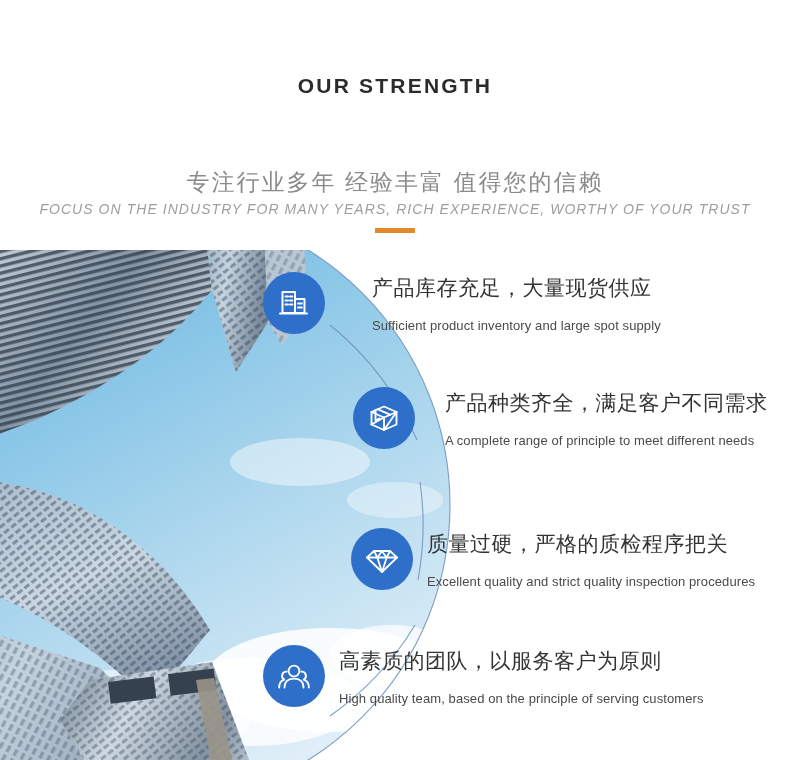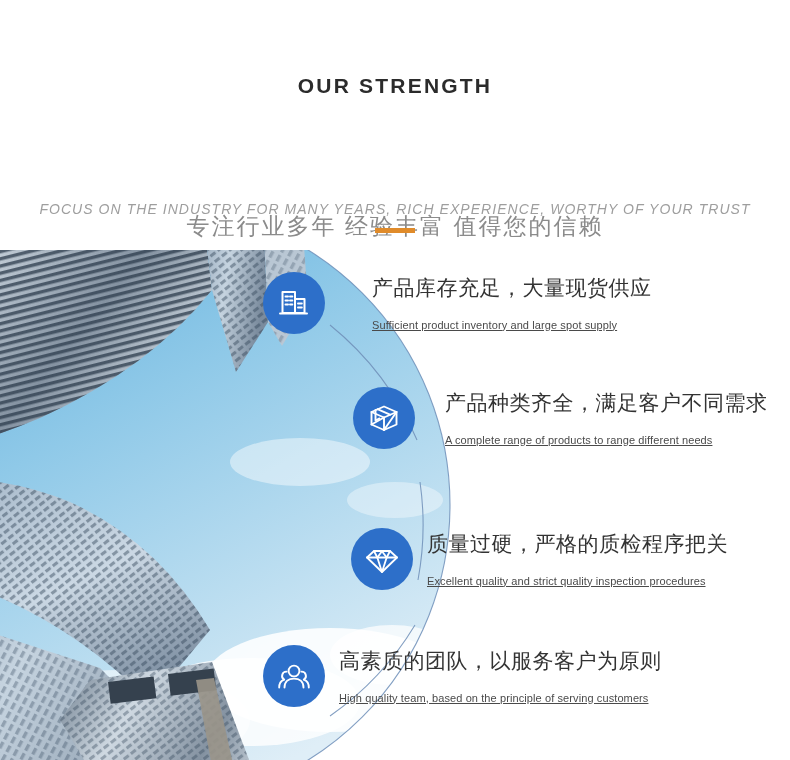--- a/index.html
+++ b/index.html
@@ -20,21 +20,21 @@
     letter-spacing:2.2px;
   }
   .headline {
     position:absolute; left:0; top:99px; width:790px;
     font-size:48px; font-weight:bold; color:#ef7f22;
     letter-spacing:1px; line-height:52px; white-space:nowrap;
   }
   .headline .dot { font-size:40px; vertical-align:4px; }
   .tagline-cn {
     position:absolute; left:0; top:167px; width:790px;
-    font-size:23px; color:#8b8b8b; letter-spacing:2px; font-weight:400;margin-top:44px;
+    font-size:23px; color:#8b8b8b; letter-spacing:2px; font-weight:400;
   }
   .tagline-en {
     position:absolute; left:0; top:201px; width:790px;
     font-size:14px; color:#9e9e9e; letter-spacing:1.05px; font-weight:400;font-style:italic;
   }
   .divider {
     position:absolute; left:375px; top:228px;
     width:40px; height:5px; background:#e08b2a;
   }
 
@@ -52,22 +52,22 @@
     background:#2d6fc9; flex:0 0 62px;
     display:flex; align-items:center; justify-content:center;
   }
   .icon-circle svg { display:block; }
   .feature-text { padding-top:2px; }
   .f-cn {
     font-size:21px; color:#333333; letter-spacing:0.5px;
     line-height:26px; white-space:nowrap; font-weight:400;
   }
   .f-en {
-    font-size:11px; color:#4a4a4a; letter-spacing:0.1px;
-    line-height:17px; white-space:nowrap; margin-top:16px; font-weight:400;text-decoration:underline;
+    font-size:13px; color:#4a4a4a; letter-spacing:0.1px;
+    line-height:17px; white-space:nowrap; margin-top:16px; font-weight:400;
   }
 
   .feature-0 { left:263px; top:22px;gap:47px; }
   .feature-1 { left:353px; top:137px;gap:30px; }
   .feature-2 { left:351px; top:278px; }
   .feature-3 { left:263px; top:395px; }
 </style>
 </head>
 <body>
 
@@ -199,21 +199,21 @@
           <path d="M5.5 12 L18 17.5 L30.5 12"></path>
           <line x1="18" y1="17.5" x2="18" y2="30"></line>
           <path d="M11.5 9.2 L24 14.7"></path>
           <path d="M30.5 12 L18 30"></path>
           <path d="M5.5 24.5 L18 17.5"></path>
           <path d="M9.5 10 L9.5 20.5 L13.5 18.4"></path>
         </svg>
       </div>
       <div class="feature-text">
         <div class="f-cn">产品种类齐全，满足客户不同需求</div>
-        <div class="f-en">A complete range of products to range different needs</div>
+        <div class="f-en">A complete range of principle to meet different needs</div>
       </div>
     </div>
 
     <div class="feature feature-3">
       <div class="icon-circle">
         <svg width="36" height="36" viewBox="0 0 36 36" fill="none" stroke="#ffffff" stroke-width="1.9" stroke-linecap="round" stroke-linejoin="round">
           <circle cx="18" cy="13" r="5.4"></circle>
           <path d="M8.5 29.5 C8.5 23.6 12.7 20.6 18 20.6 C23.3 20.6 27.5 23.6 27.5 29.5"></path>
           <path d="M10.6 13.6 A4.3 4.3 0 0 0 8.2 21.6"></path>
           <path d="M3.2 29.5 C3.2 25.2 4.9 22.8 7.6 21.8"></path>

